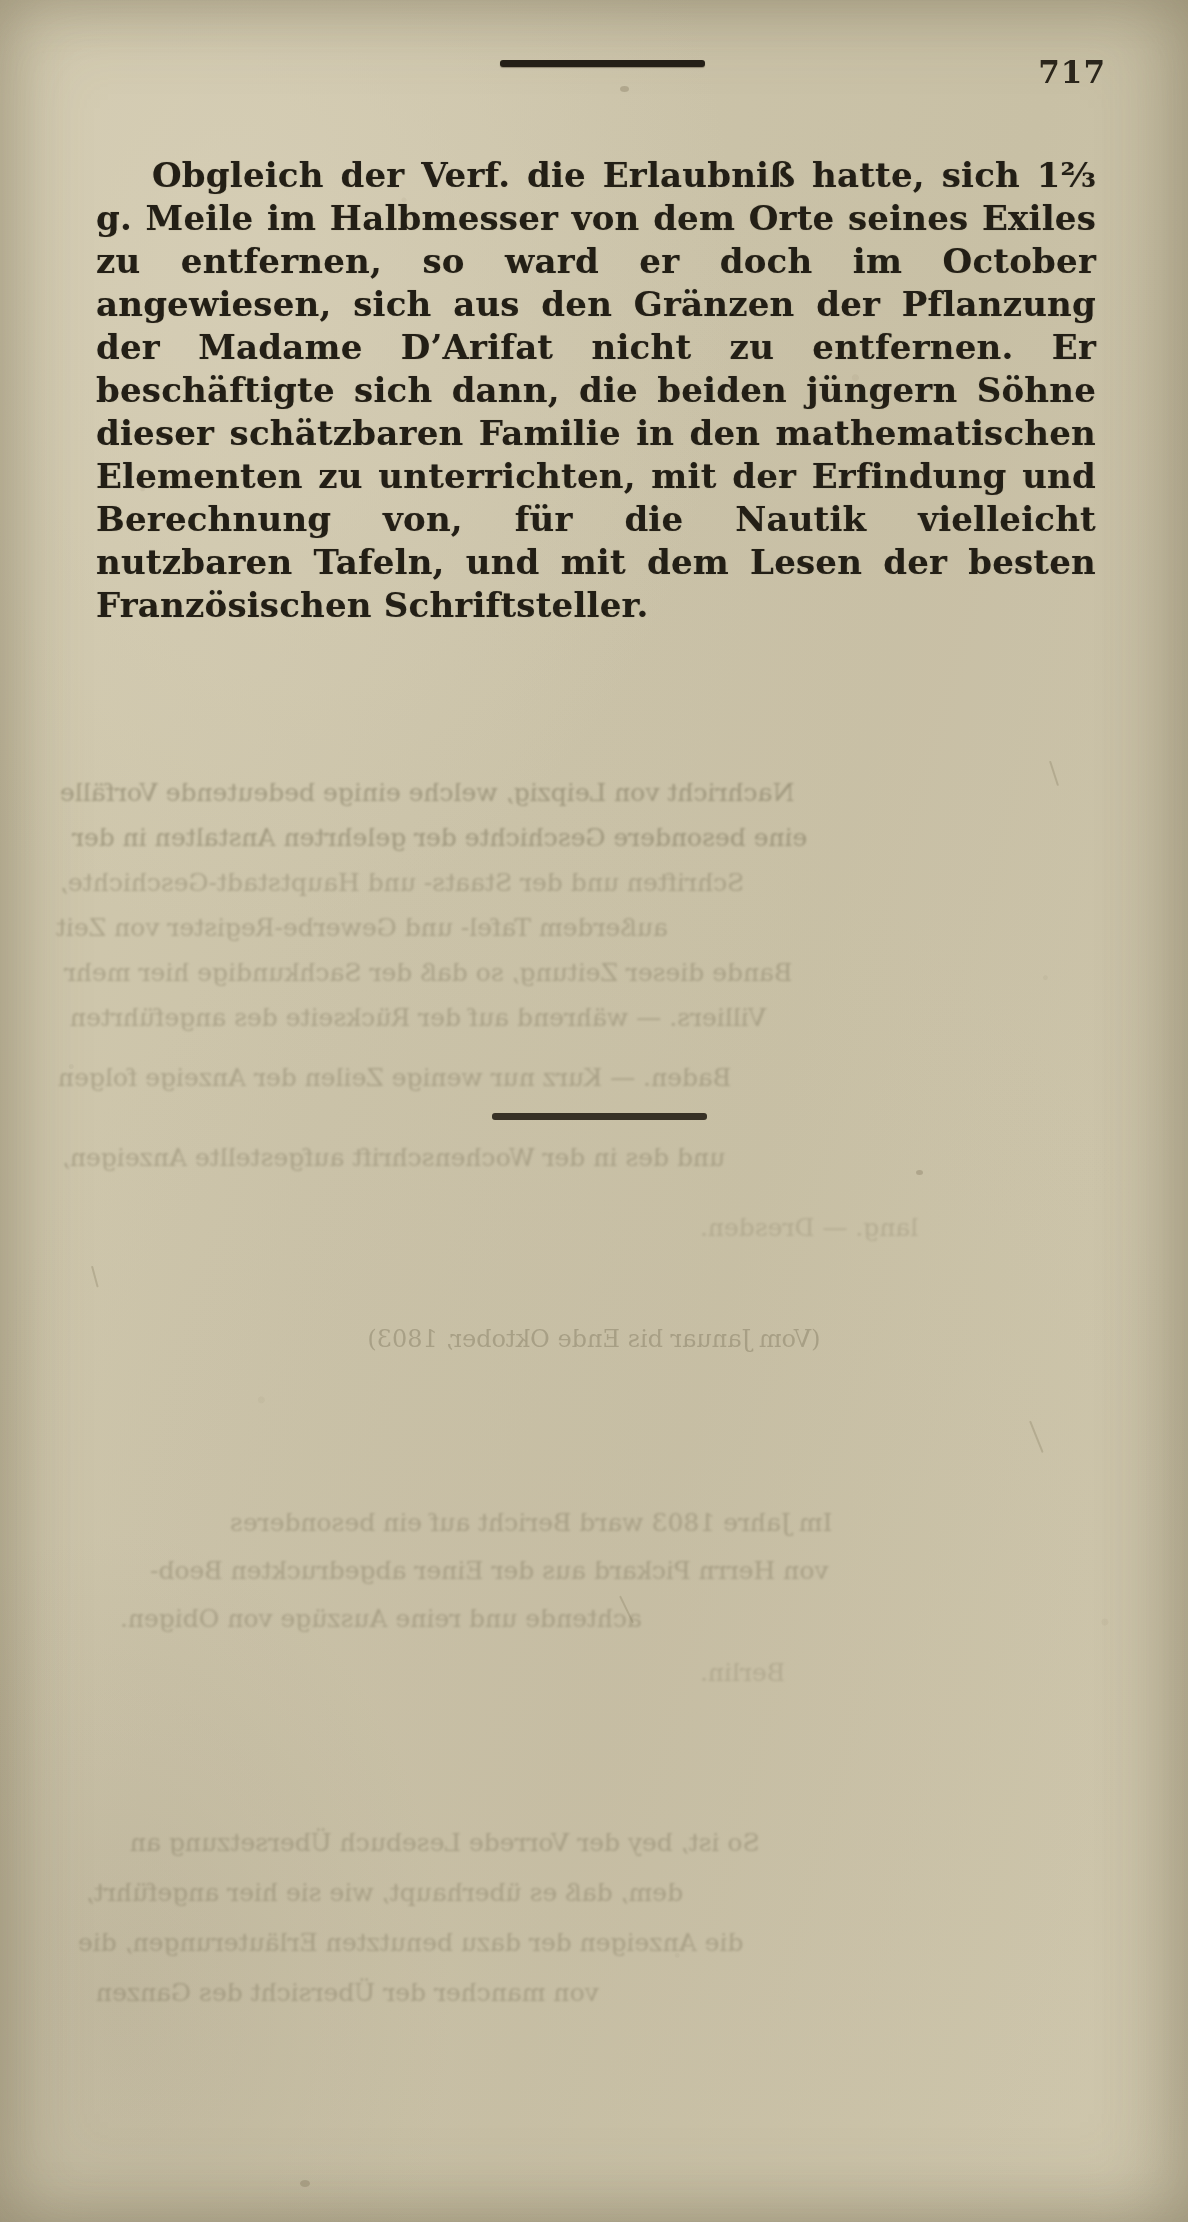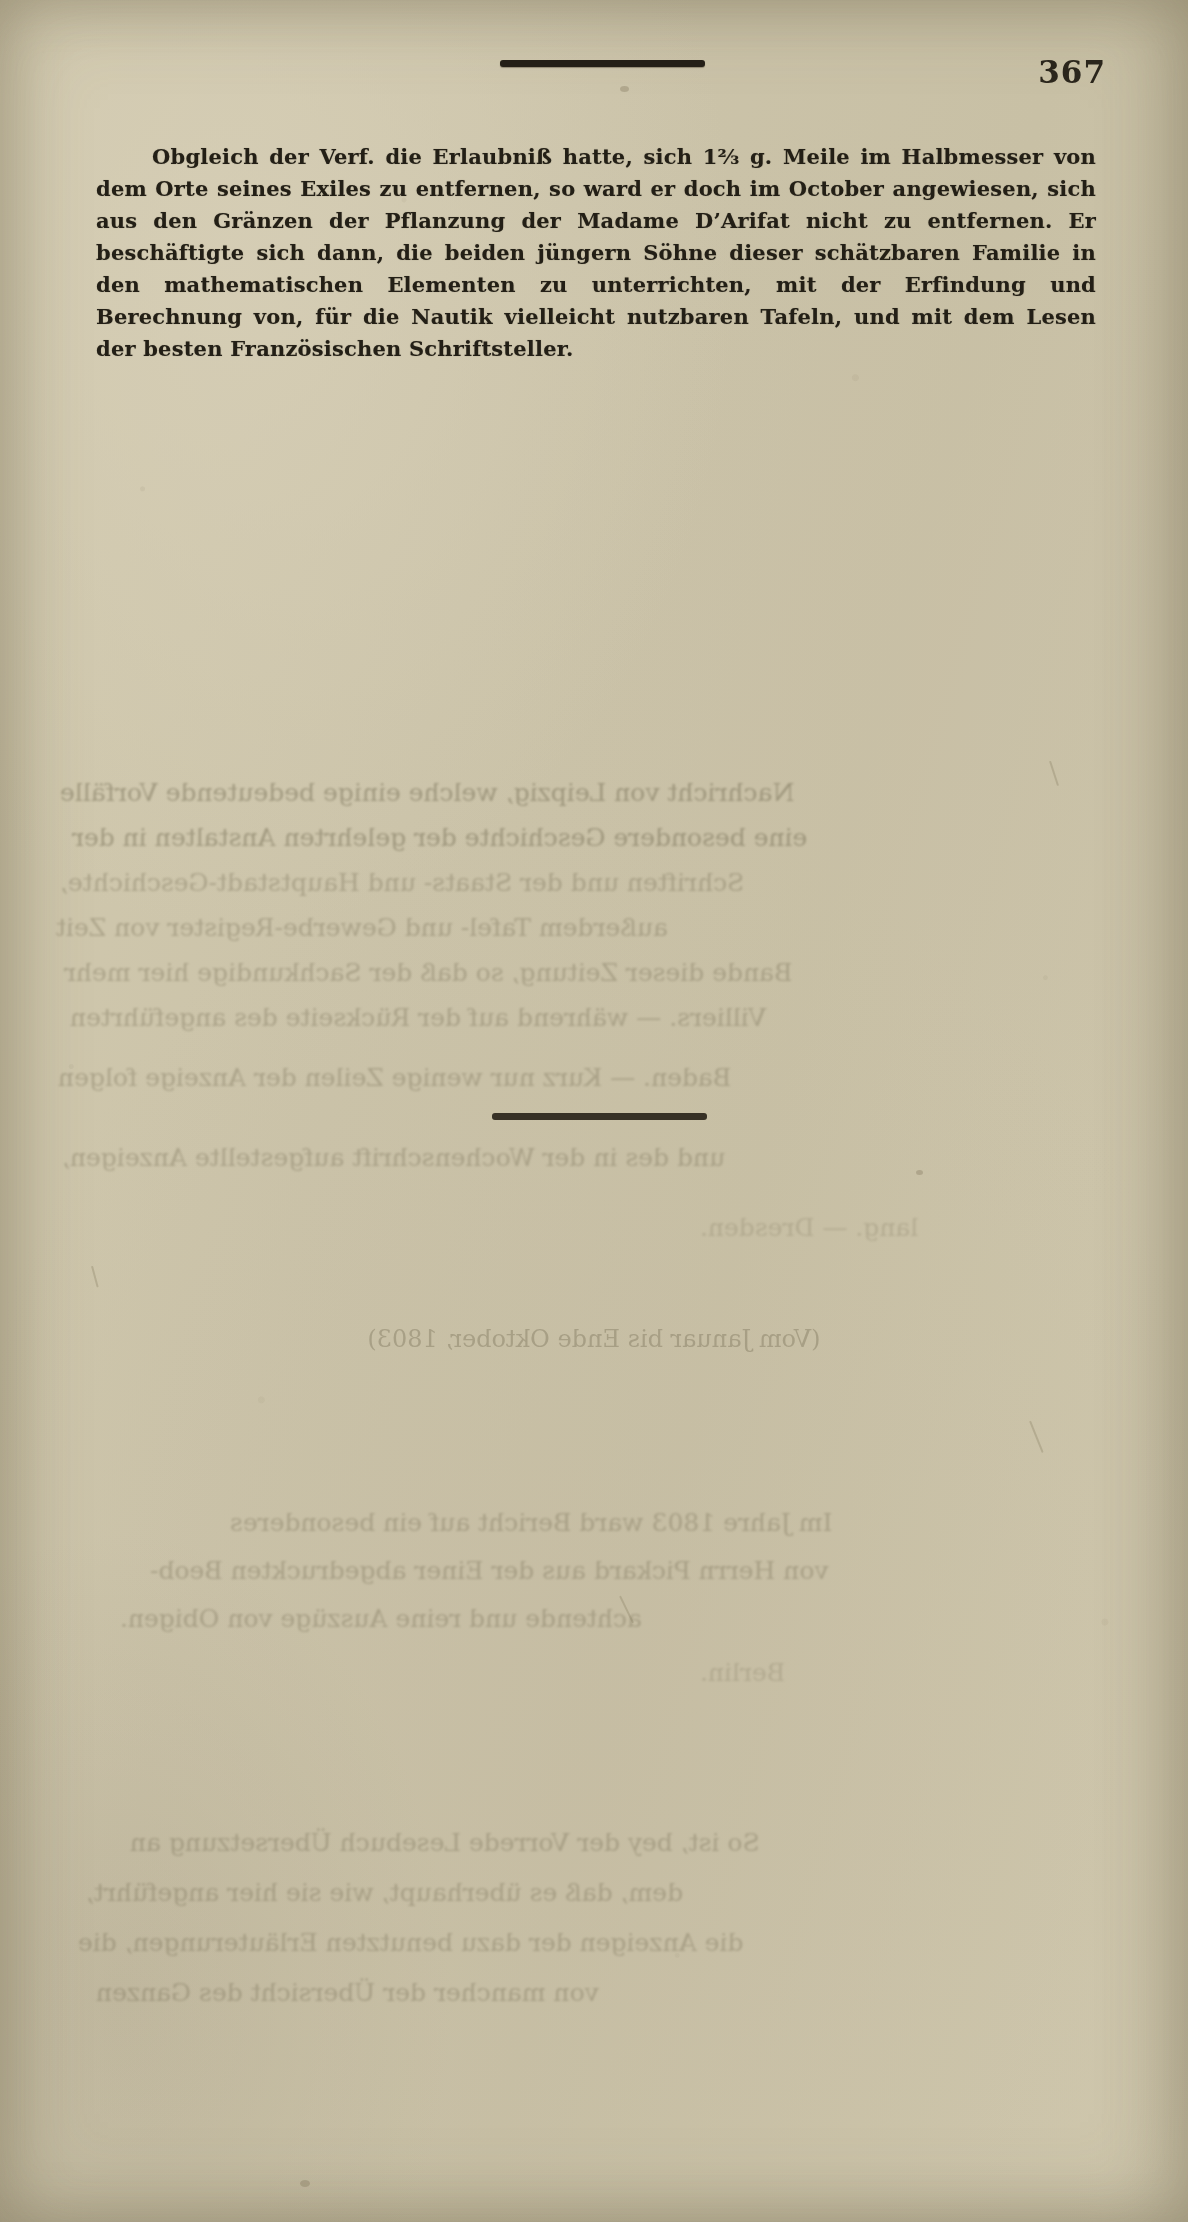--- a/index.html
+++ b/index.html
@@ -89,22 +89,22 @@
   
   .body-block {
     position: absolute;
     left: 96px;
     top: 120px;
     width: 1000px;
   }
   .para {
     font-family: "DejaVu Serif", serif;
     font-weight: bold;
-    font-size: 21px;
-    line-height: 32px;
+    font-size: 34px;
+    line-height: 43px;
     color: #231f16;
     text-align: justify;
     text-indent: 56px;
     letter-spacing: 0.2px;
     text-shadow: 0 0 1px rgba(40,34,20,0.35);
   }
 
   
   .rule-mid {
     position: absolute;
@@ -163,21 +163,21 @@
     border-radius: 2px;
   }
 </style>
 </head>
 <body>
 
 <div class="page">
   <div class="content">
 
     <div class="rule-top"></div>
-    <div class="folio">367</div>
+    <div class="folio">717</div>
 
     <div class="body-block">
       <p class="para">Obgleich der Verf. die Erlaubniß hatte, sich 1⅔ g. Meile im Halbmesser von dem Orte seines Exiles zu entfernen, so ward er doch im October angewiesen, sich aus den Gränzen der Pflanzung der Madame D’Arifat nicht zu entfernen. Er beschäftigte sich dann, die beiden jüngern Söhne dieser schätzbaren Familie in den mathematischen Elementen zu unterrichten, mit der Erfindung und Berechnung von, für die Nautik vielleicht nutzbaren Tafeln, und mit dem Lesen der besten Französischen Schriftsteller.</p>
     </div>
 
     <div class="rule-mid"></div>
 
     <div class="ghost-para ghost-strong" style="left:60px; top:770px;">Nachricht von Leipzig, welche einige bedeutende Vorfälle</div>
     <div class="ghost-para ghost-strong" style="left:72px; top:815px;">eine besondere Geschichte der gelehrten Anstalten in der</div>
     <div class="ghost-para" style="left:60px; top:860px;">Schriften und der Staats- und Hauptstadt-Geschichte,</div>

